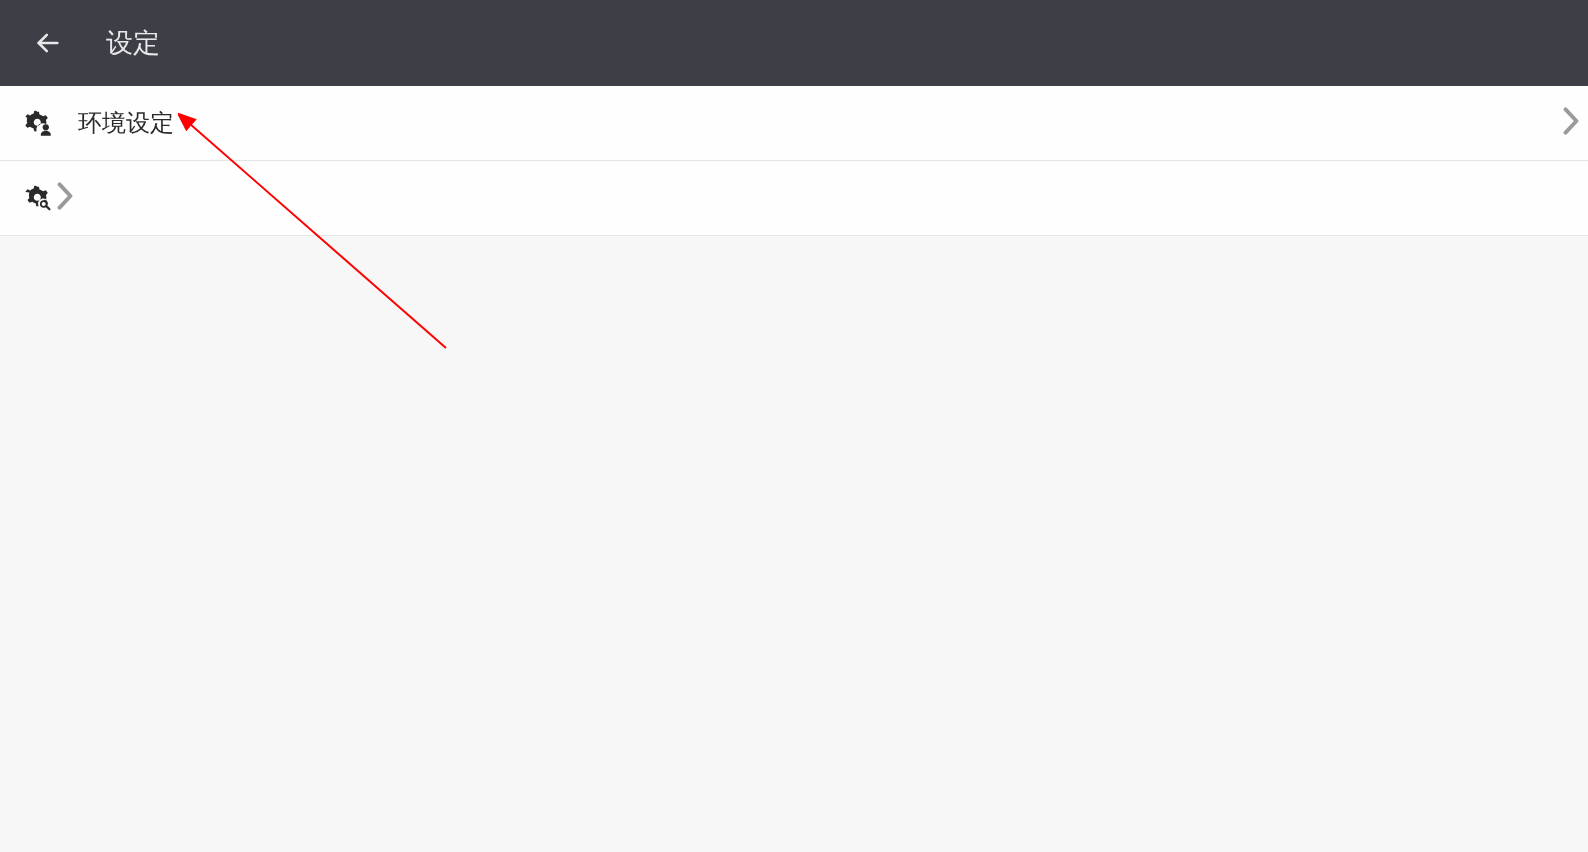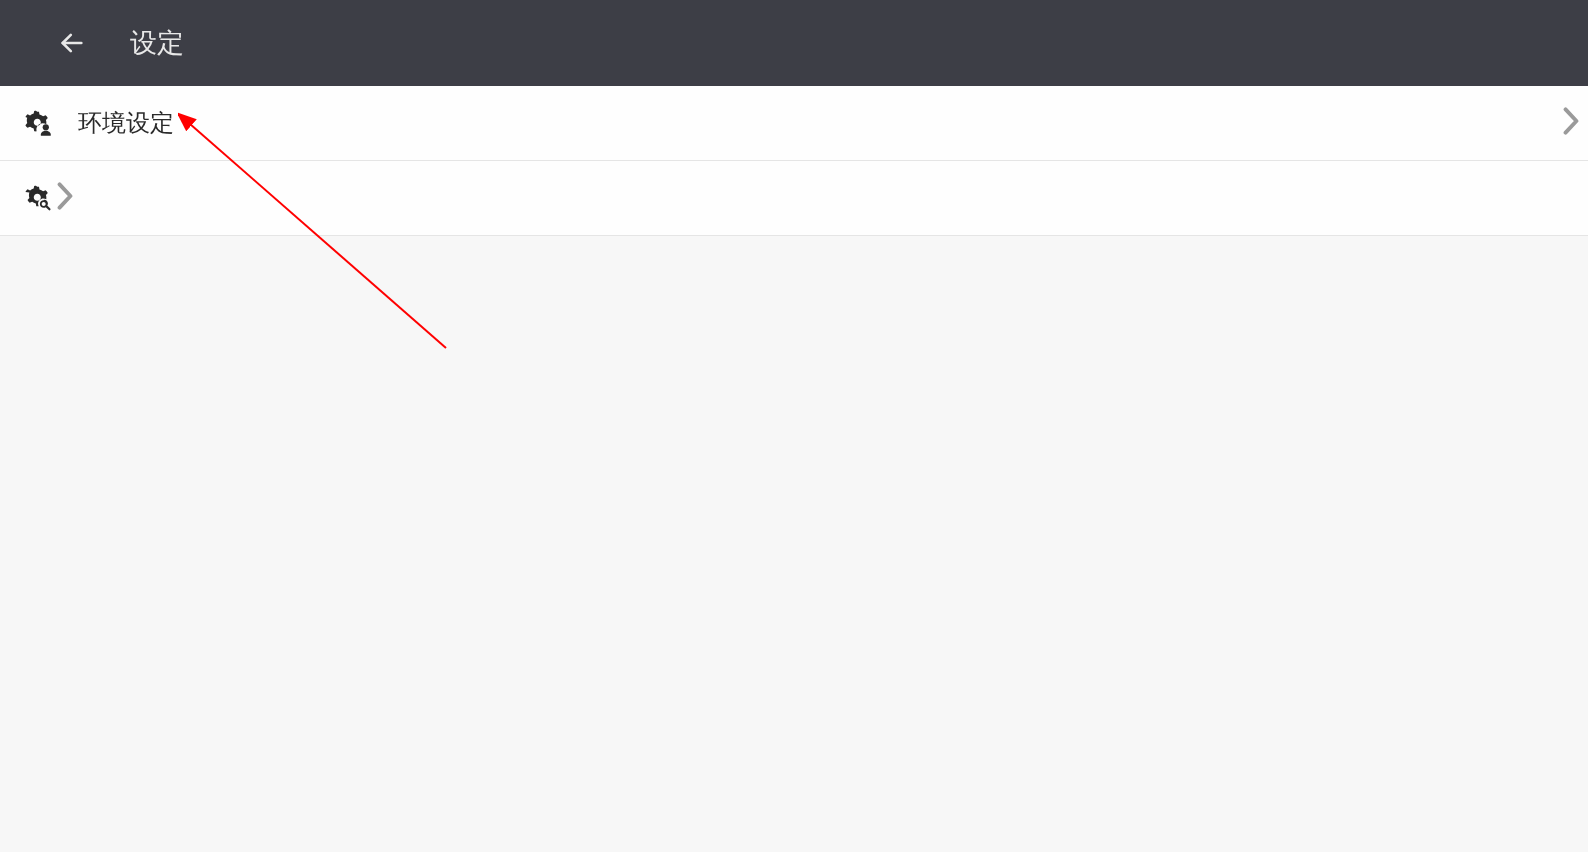--- a/index.html
+++ b/index.html
@@ -13,21 +13,21 @@
       height: 852px;
       background: #f7f7f7;
       overflow: hidden;
       position: relative;
     }
     .header {
       height: 86px;
       background: #3d3e46;
       display: flex;
       align-items: center;
-      padding-left: 56px;
+      padding-left: 32px;
     }
     .back-btn {
       width: 32px;
       height: 32px;
       display: flex;
       align-items: center;
       justify-content: center;
       cursor: pointer;
       color: #e8e8e8;
     }

